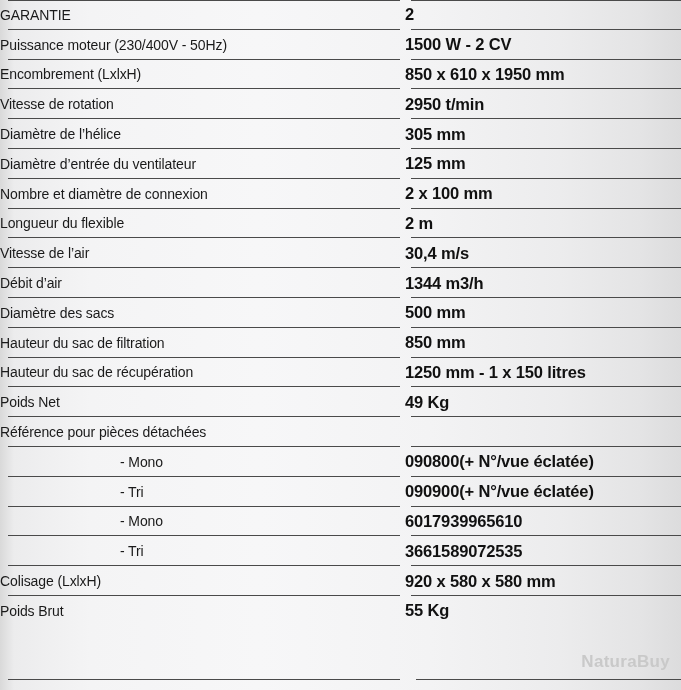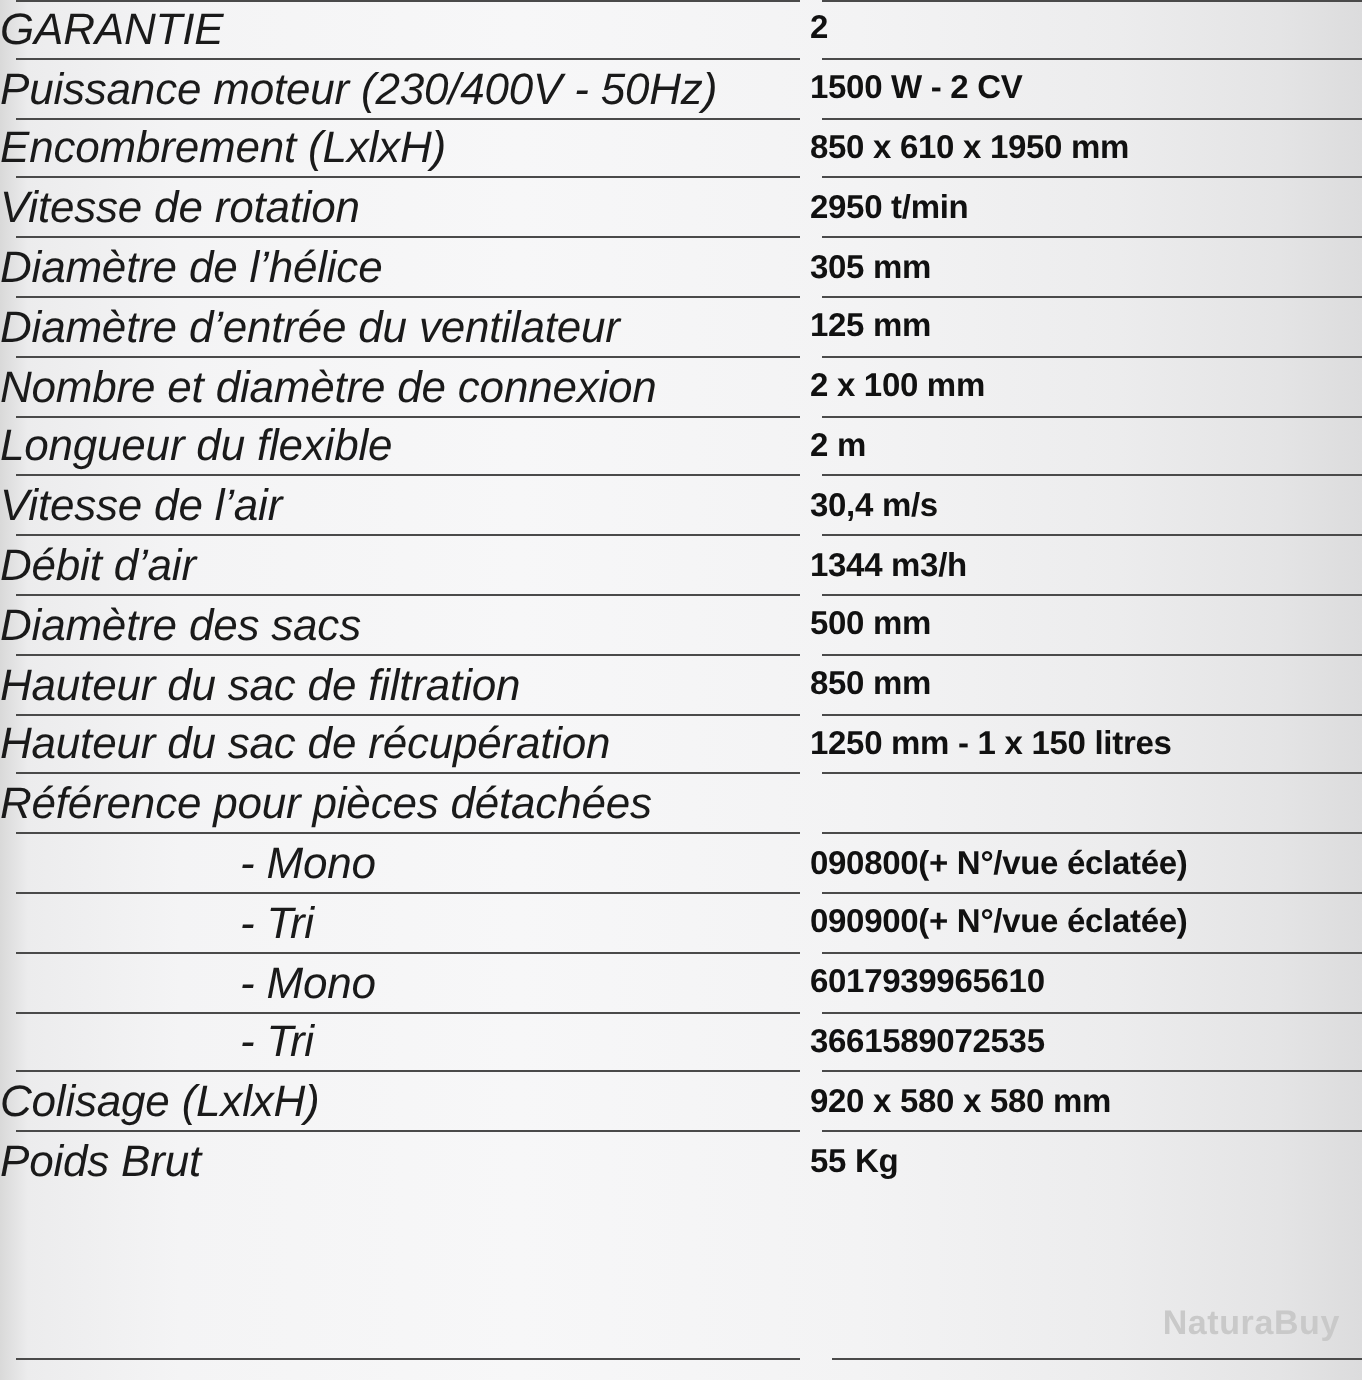--- a/index.html
+++ b/index.html
@@ -49,26 +49,25 @@
     padding: 0;
     vertical-align: middle;
     position: relative;
     background-clip: padding-box;
   }
 
   
   td.label-cell {
     padding-left: 22px;
     padding-right: 4px;
-    font-size: 22px;
+    font-size: 14px;
     font-weight: 400;
     color: #1a1a1a;
     letter-spacing: -0.1px;
     white-space: nowrap;
-    font-style: italic;
   }
   td.label-cell::before {
     content: "";
     position: absolute;
     left: 8px;
     right: 5px;
     top: -1px;
     height: 1px;
     background: #4a4a4a;
   }
@@ -204,20 +203,24 @@
         </tr>
         <tr>
           <td class="label-cell">Hauteur du sac de filtration</td>
           <td class="value-cell">850 mm</td>
         </tr>
         <tr>
           <td class="label-cell">Hauteur du sac de récupération</td>
           <td class="value-cell">1250 mm - 1 x 150 litres</td>
         </tr>
         <tr>
+          <td class="label-cell">Poids Net</td>
+          <td class="value-cell">49 Kg</td>
+        </tr>
+        <tr>
           <td class="label-cell">Référence pour pièces détachées</td>
           <td class="value-cell is-empty"></td>
         </tr>
         <tr>
           <td class="label-cell indent">- Mono</td>
           <td class="value-cell">090800(+ N°/vue éclatée)</td>
         </tr>
         <tr>
           <td class="label-cell indent">- Tri</td>
           <td class="value-cell">090900(+ N°/vue éclatée)</td>

